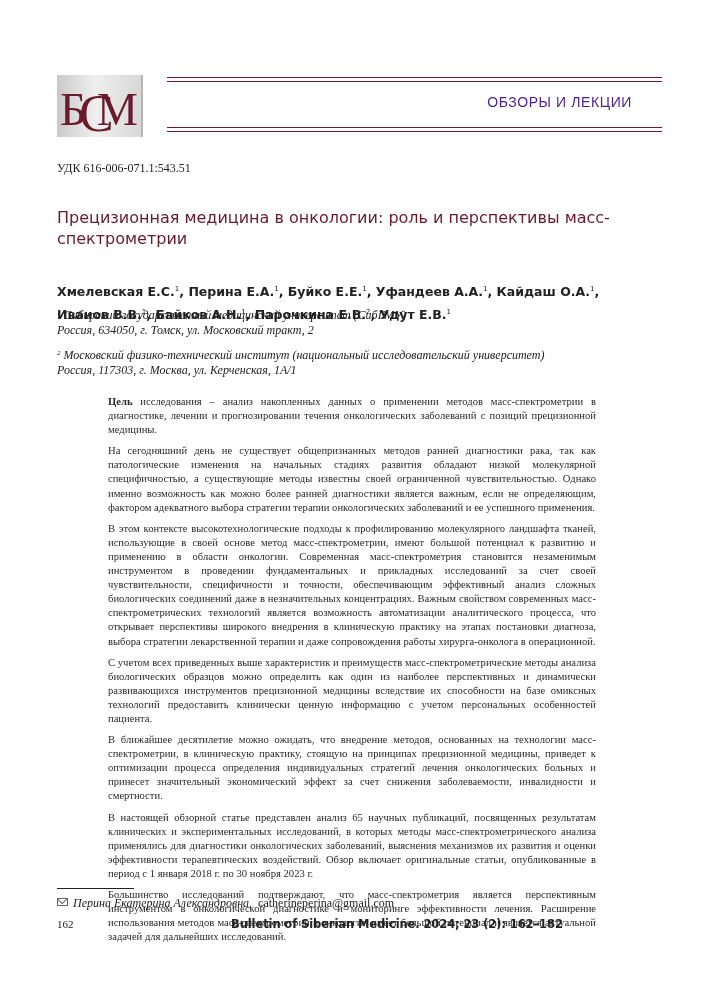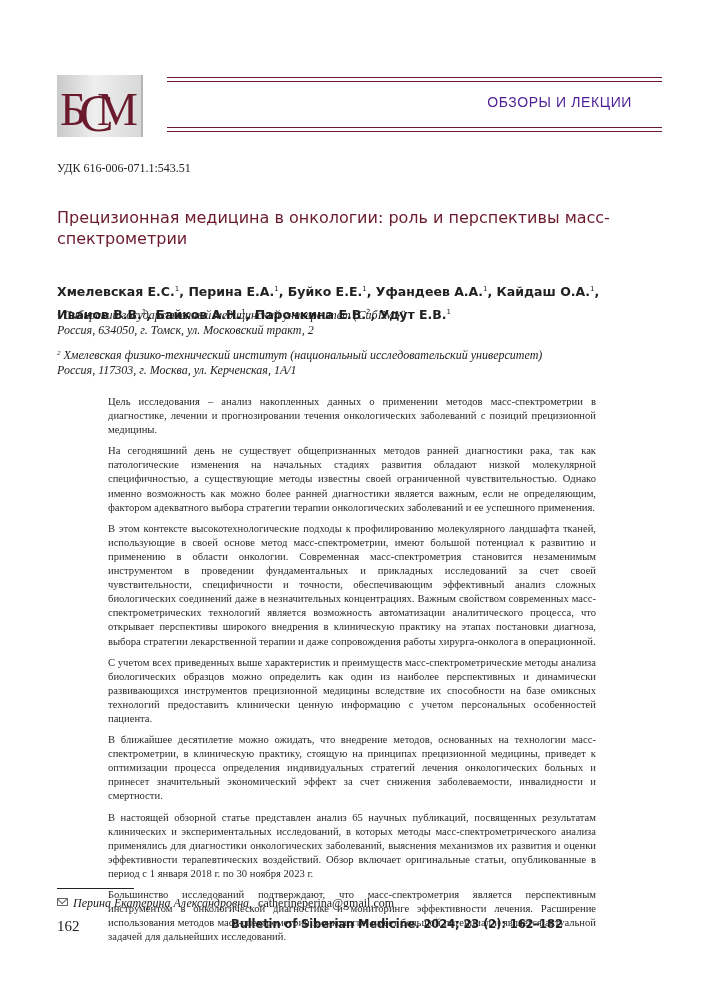--- a/index.html
+++ b/index.html
@@ -16,27 +16,27 @@
     .title { position: absolute; left: 57px; top: 207px; width: 560px; font-family: "DejaVu Sans", sans-serif; font-weight: normal; font-size: 16px; line-height: 21px; color: #6b1a2e; }
     .authors { position: absolute; left: 57px; top: 279px; width: 560px; font-family: "DejaVu Sans", sans-serif; font-weight: bold; font-size: 12.5px; line-height: 20px; color: #222; }
     .authors sup { font-size: 7px; font-weight: normal; vertical-align: 5px; }
     .aff { position: absolute; left: 57px; width: 560px; font-style: italic; font-size: 12px; line-height: 15px; color: #222; }
     .aff sup { font-size: 7px; vertical-align: 4px; }
     .aff1 { top: 306px; }
     .aff2 { top: 346px; }
     .abstract { position: absolute; left: 108px; top: 395px; width: 488px; }
     .abstract-heading { font-family: "DejaVu Sans", sans-serif; font-weight: bold; font-size: 9.5px; letter-spacing: 0.3px; color: #6b1a2e; margin-bottom: 12px; }
     .abstract p { margin: 0 0 7px 0; font-size: 10.6px; line-height: 14.1px; text-align: justify; color: #2a2a2a; hyphens: auto; }
-    .abstract p b { font-weight: normal; }
+    .abstract p b { font-weight: bold; }
     .fn-rule { position: absolute; left: 57px; top: 888px; width: 77px; border-top: 1px solid #222; }
     .footnote { position: absolute; left: 57px; top: 896px; font-size: 12px; color: #222; }
     .footnote .envelope { display: inline-block; width: 9px; height: 6px; border: 1px solid #666; position: relative; margin-right: 5px; vertical-align: 1px; }
     .footnote .envelope::before { content: ""; position: absolute; left: 0; top: -1px; width: 6px; height: 6px; border-right: 1px solid #666; border-bottom: 1px solid #666; transform: rotate(45deg) translate(-1px, -2px); transform-origin: center; }
     .footnote i { margin-right: 6px; }
-    .page-num { position: absolute; left: 57px; top: 918px; font-size: 15px; color: #222; }
+    .page-num { position: absolute; left: 57px; top: 918px; font-size: 11px; color: #222; }
     .journal { position: absolute; left: 231px; top: 917px; font-family: "DejaVu Sans", sans-serif; font-weight: bold; font-size: 11.5px; color: #222; letter-spacing: -0.1px; }
   </style>
 </head>
 <body>
 
 <div class="logo">
   <svg viewBox="0 0 84 62">
     <text x="3" y="50" font-family="Liberation Serif, serif" font-size="46" fill="#6b1a2e">Б</text>
     <text x="22" y="56" font-family="Liberation Serif, serif" font-size="52" fill="#6b1a2e">С</text>
     <text x="40" y="50" font-family="Liberation Serif, serif" font-size="46" fill="#6b1a2e">М</text>
@@ -65,21 +65,21 @@
   <span><span>Байков А.Н.</span><sup>1</sup>, </span>
   <span><span>Парочкина Е.В.</span><sup>2</sup>, </span>
   <span><span>Удут Е.В.</span><sup>1</sup></span>
 </div>
 
 <div class="aff aff1">
   <div><sup>1</sup> <span>Сибирский государственный медицинский университет (СибГМУ)</span></div>
   <div>Россия, 634050, г. Томск, ул. Московский тракт, 2</div>
 </div>
 <div class="aff aff2">
-  <div><sup>2</sup> <span>Хмелевская физико-технический институт (национальный исследовательский университет)</span></div>
+  <div><sup>2</sup> <span>Московский физико-технический институт (национальный исследовательский университет)</span></div>
   <div>Россия, 117303, г. Москва, ул. Керченская, 1А/1</div>
 </div>
 
 <div class="abstract">
   <p lang="ru"><b>Цель</b><span> исследования – анализ накопленных данных о применении методов масс-спектрометрии в диагностике, лечении и прогнозировании течения онкологических заболеваний с позиций прецизионной медицины.</span></p>
   <p lang="ru">На сегодняшний день не существует общепризнанных методов ранней диагностики рака, так как патологические изменения на начальных стадиях развития обладают низкой молекулярной специфичностью, а существующие методы известны своей ограниченной чувствительностью. Однако именно возможность как можно более ранней диагностики является важным, если не определяющим, фактором адекватного выбора стратегии терапии онкологических заболеваний и ее успешного применения.</p>
   <p lang="ru">В этом контексте высокотехнологические подходы к профилированию молекулярного ландшафта тканей, использующие в своей основе метод масс-спектрометрии, имеют большой потенциал к развитию и применению в области онкологии. Современная масс-спектрометрия становится незаменимым инструментом в проведении фундаментальных и прикладных исследований за счет своей чувствительности, специфичности и точности, обеспечивающим эффективный анализ сложных биологических соединений даже в незначительных концентрациях. Важным свойством современных масс-спектрометрических технологий является возможность автоматизации аналитического процесса, что открывает перспективы широкого внедрения в клиническую практику на этапах постановки диагноза, выбора стратегии лекарственной терапии и даже сопровождения работы хирурга-онколога в операционной.</p>
   <p lang="ru">С учетом всех приведенных выше характеристик и преимуществ масс-спектрометрические методы анализа биологических образцов можно определить как один из наиболее перспективных и динамически развивающихся инструментов прецизионной медицины вследствие их способности на базе омиксных технологий предоставить клинически ценную информацию с учетом персональных особенностей пациента.</p>
   <p lang="ru">В ближайшее десятилетие можно ожидать, что внедрение методов, основанных на технологии масс-спектрометрии, в клиническую практику, стоящую на принципах прецизионной медицины, приведет к оптимизации процесса определения индивидуальных стратегий лечения онкологических больных и принесет значительный экономический эффект за счет снижения заболеваемости, инвалидности и смертности.</p>
   <p lang="ru">В настоящей обзорной статье представлен анализ 65 научных публикаций, посвященных результатам клинических и экспериментальных исследований, в которых методы масс-спектрометрического анализа применялись для диагностики онкологических заболеваний, выяснения механизмов их развития и оценки эффективности терапевтических воздействий. Обзор включает оригинальные статьи, опубликованные в период с 1 января 2018 г. по 30 ноября 2023 г.</p>

